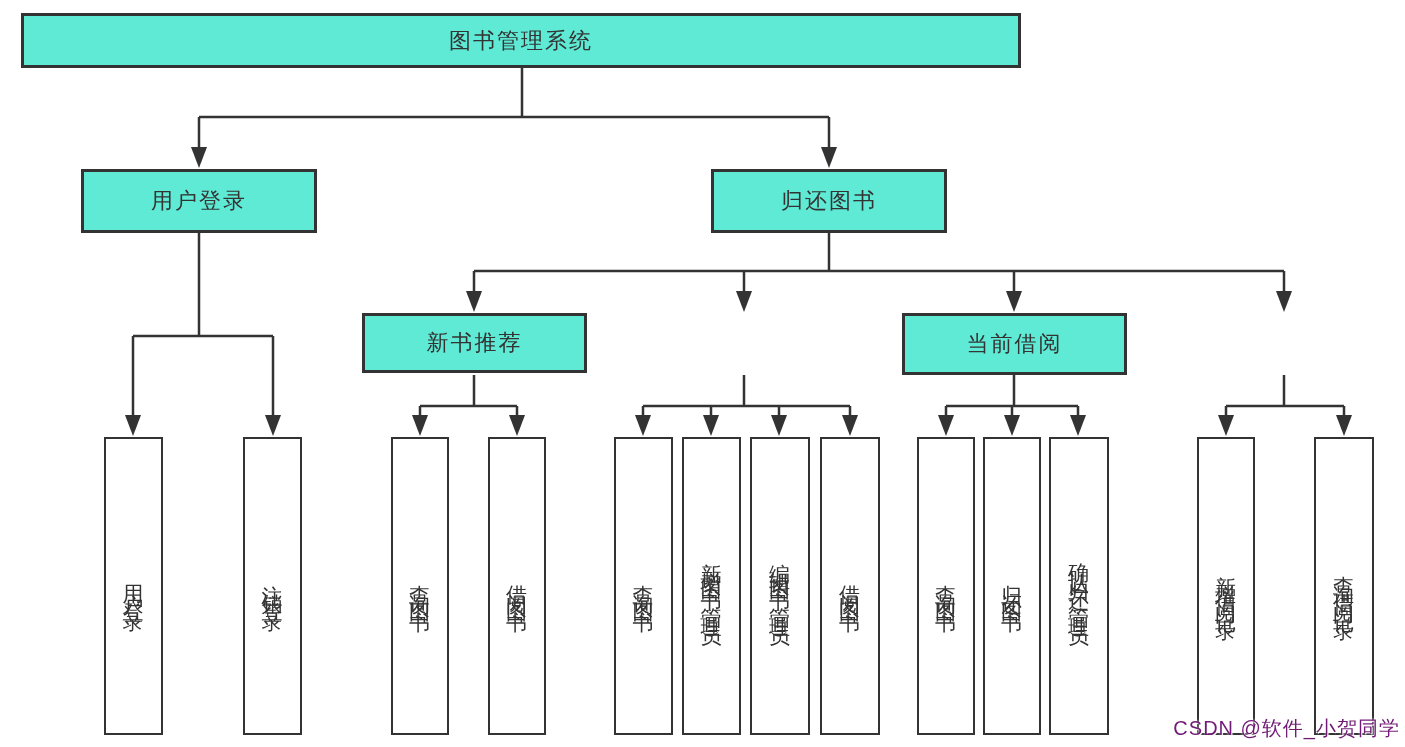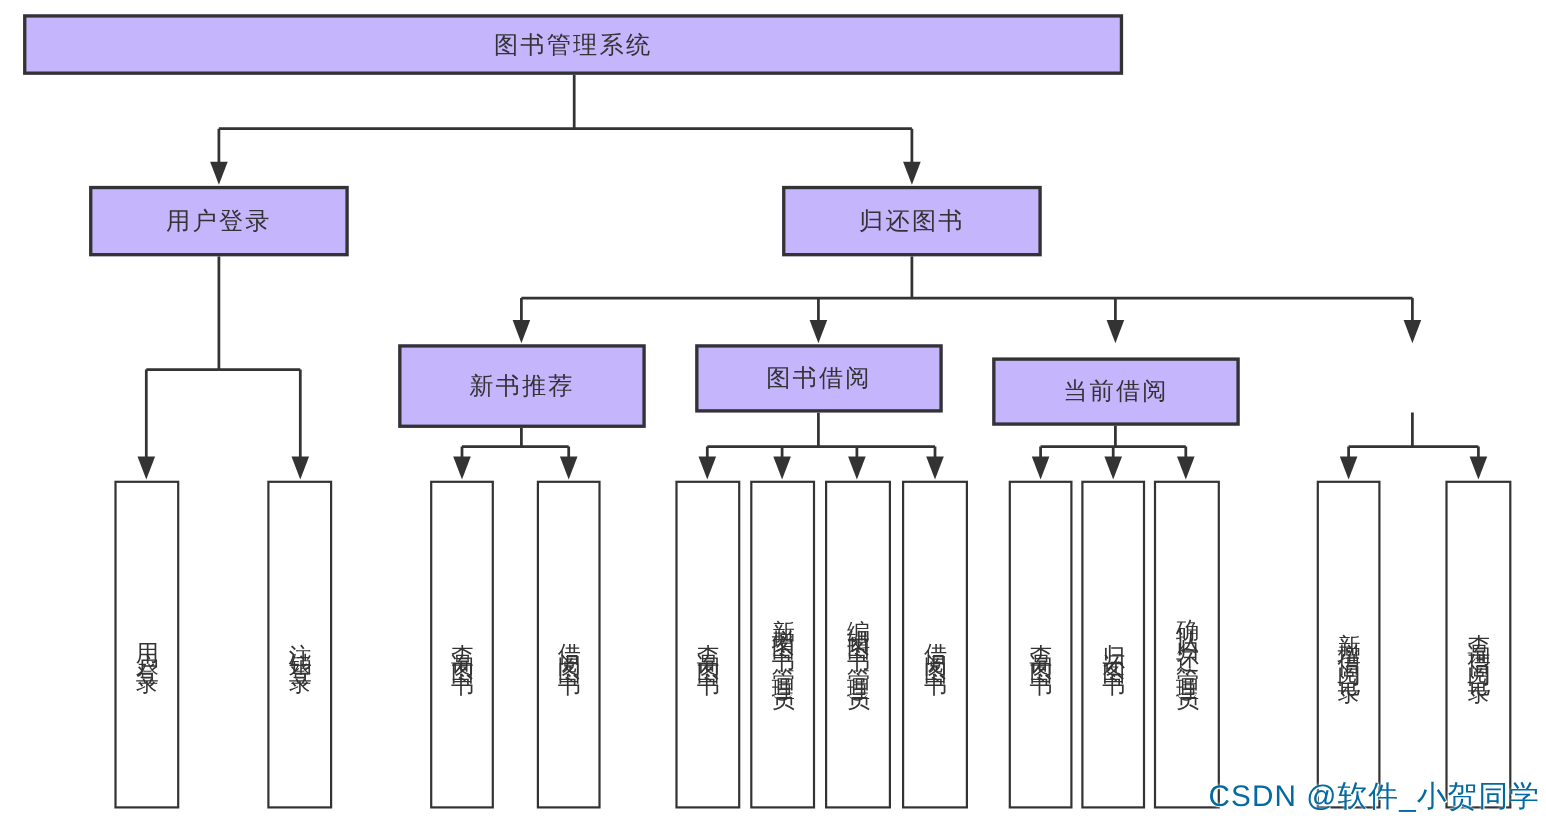--- a/index.html
+++ b/index.html
@@ -20,21 +20,21 @@
     fill: none;
     stroke: #333333;
     stroke-width: 2.5;
   }
   .arrowhead {
     fill: #333333;
     stroke: none;
   }
   .hbox {
     position: absolute;
-    background: #c4b5fd;
+    background: #5eead4;
     border: 3px solid #333333;
     display: flex;
     align-items: center;
     justify-content: center;
     font-size: 22px;
     color: #333333;
     letter-spacing: 2px;
     box-sizing: border-box;
   }
   .vbox {
@@ -54,22 +54,22 @@
     font-size: 21px;
     color: #333333;
     letter-spacing: 9px;
     line-height: 1;
     white-space: nowrap;
   }
   #watermark {
     position: absolute;
     right: 5px;
     bottom: 5px;
-    font-size: 27px;
-    color: #0369a1;
+    font-size: 20px;
+    color: #701a75;
     letter-spacing: 1px;
     text-shadow: 1px 1px 0 #ffffff, 0 0 3px #ffffff;
     z-index: 5;
   }
 </style>
 </head>
 <body>
 
 <div id="canvas">
 
@@ -121,23 +121,22 @@
       <path class="arrowhead" d="M1218 415 h16 l-8 21 z"></path>
       <path class="arrowhead" d="M1336 415 h16 l-8 21 z"></path>
     </g>
   </svg>
 
   <div class="hbox" style="left:21px; top:13px; width:1000px; height:55px;">图书管理系统</div>
 
   <div class="hbox" style="left:81px; top:169px; width:236px; height:64px;">用户登录</div>
   <div class="hbox" style="left:711px; top:169px; width:236px; height:64px;">归还图书</div>
 
-  <div class="hbox" style="left:362px; top:313px; width:225px; height:76px;">新书推荐</div>
-  <div class="hbox" style="left:632px; top:313px; width:225px; height:62px;">图书借阅</div>
-  <div class="hbox" style="left:902px; top:313px; width:225px; height:62px;margin-top:12px;">当前借阅</div>
+  <div class="hbox" style="left:362px; top:313px; width:225px; height:60px;">新书推荐</div>
+  <div class="hbox" style="left:902px; top:313px; width:225px; height:62px;">当前借阅</div>
 
   <div class="vbox" style="left:104px; width:59px;">
     <span class="vlabel">用户登录</span>
   </div>
   <div class="vbox" style="left:243px; width:59px;">
     <span class="vlabel">注销登录</span>
   </div>
 
   <div class="vbox" style="left:391px; width:58px;">
     <span class="vlabel">查询图书</span>

